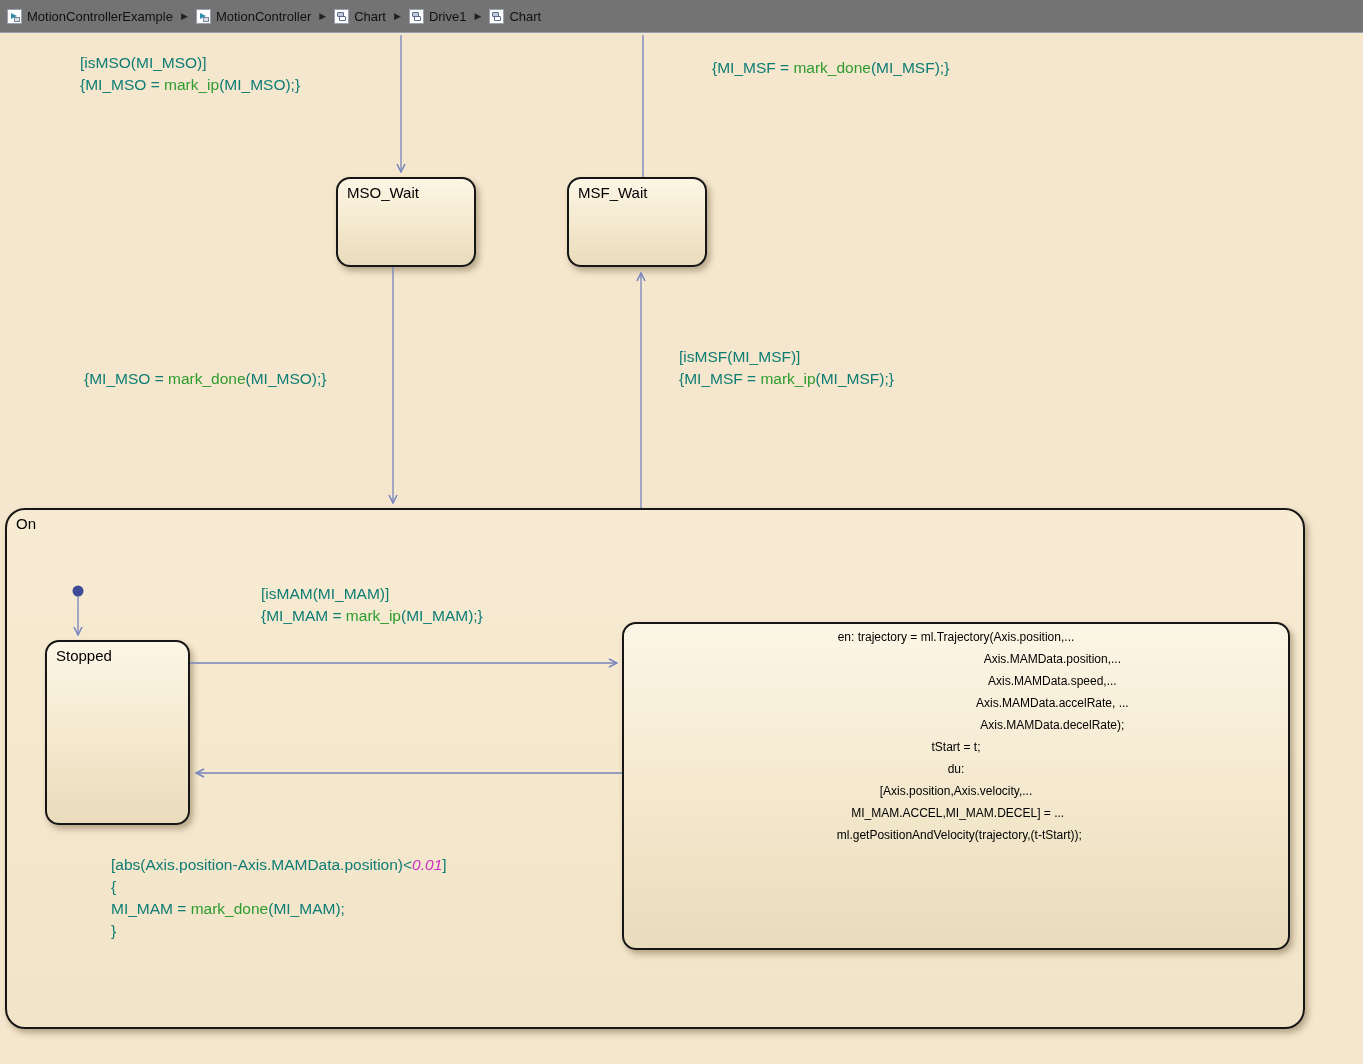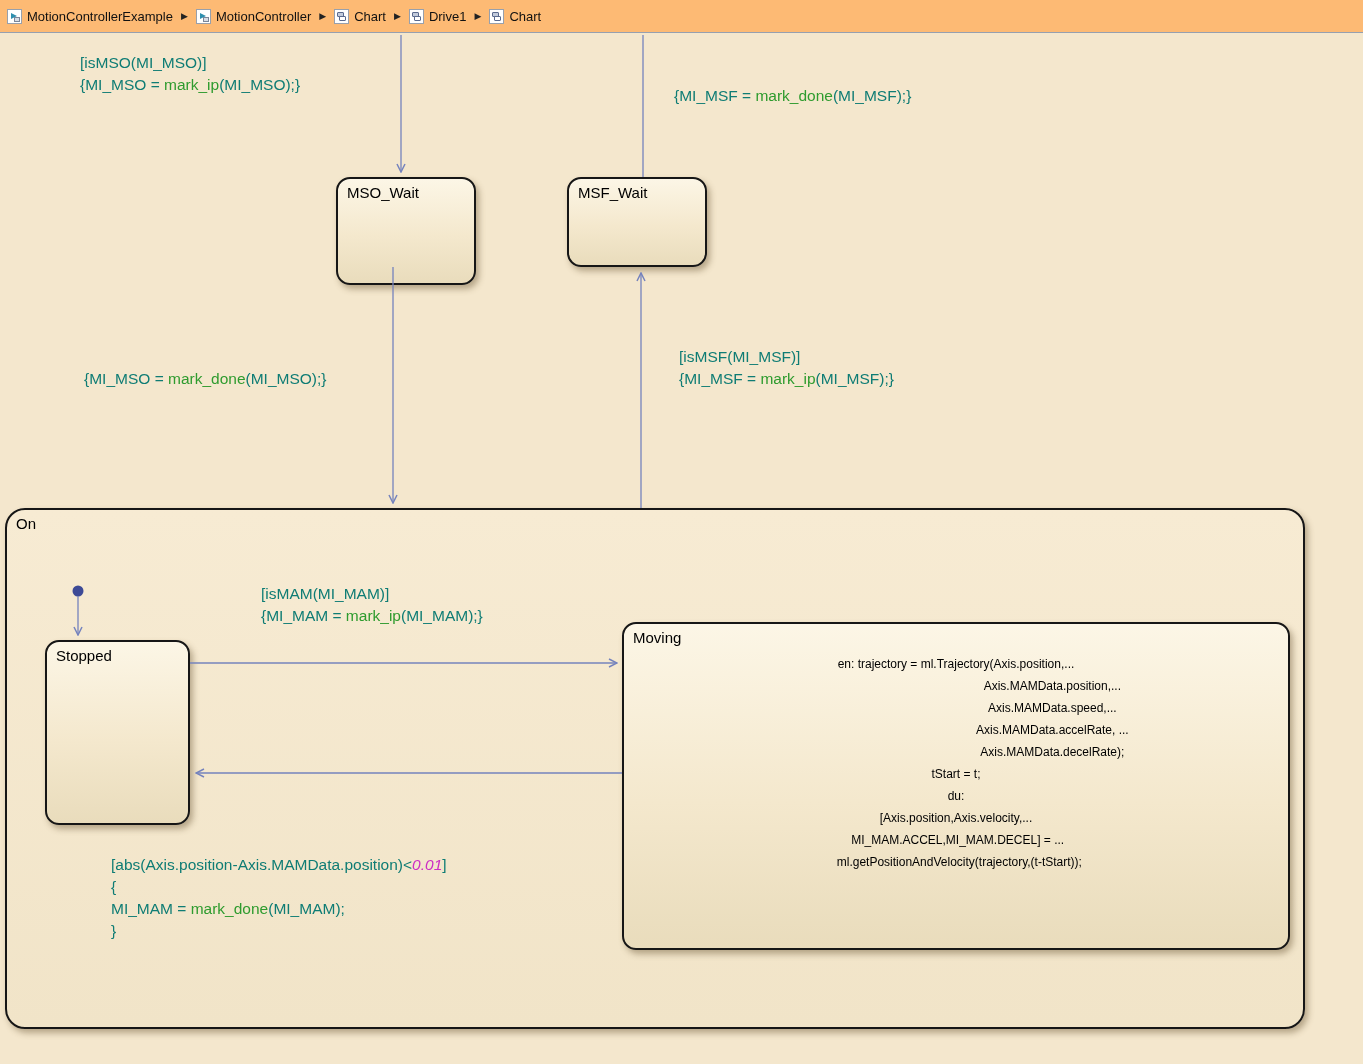--- a/index.html
+++ b/index.html
@@ -1,39 +1,39 @@
 <!DOCTYPE html>
 <html><head>
 <meta charset="utf-8">
 <style>
   html,body{margin:0;padding:0;background:#ffffff;font-family:"Liberation Sans",sans-serif;}
   #root{position:relative;width:1363px;height:1064px;overflow:hidden;background:#ffffff;}
 
   
-  .toolbar{position:absolute;left:0;top:0;width:100%;height:33px;background:#fdba74;
+  .toolbar{position:absolute;left:0;top:0;width:100%;height:33px;background:#737373;
     border-bottom:1px solid #96a0b0;display:flex;align-items:center;box-sizing:border-box;padding-left:7px;}
   .crumb{display:inline-flex;align-items:center;gap:5px;font-size:13px;color:#111;cursor:default;}
   .sep{font-size:9px;color:#222;margin:0 8px;line-height:1;}
   .ic{width:15px;height:15px;border:1px solid #98a0ac;background:#fff;display:inline-block;position:relative;box-sizing:border-box;}
   .ic-sl::before{content:"";position:absolute;left:3px;top:3px;width:0;height:0;
     border-left:6px solid #2f8fae;border-top:3.5px solid transparent;border-bottom:3.5px solid transparent;}
   .ic-sl::after{content:"";position:absolute;right:1px;bottom:1px;width:4px;height:3px;background:#d8dde6;border:1px solid #7b8699;}
   .ic-sf::before{content:"";position:absolute;left:2px;top:2px;width:5px;height:3px;background:#c2cbdc;border:1px solid #5a6a8e;border-radius:1px;}
   .ic-sf::after{content:"";position:absolute;right:2px;bottom:2px;width:5px;height:3px;background:#fff;border:1px solid #5a6a8e;border-radius:1px;}
 
   
   .canvas{position:absolute;left:0;top:33px;width:1363px;height:1031px;background:#f4e7cd;}
 
   .state{position:absolute;box-sizing:border-box;border:2px solid #161616;border-radius:14px;
     background:linear-gradient(180deg,#fcf6e6 0%,#f4e8cd 55%,#e9dcbc 100%);
     box-shadow:3px 4px 6px rgba(104,84,52,0.45);}
   .state .title{font-size:15px;color:#000;padding:5px 9px;white-space:nowrap;}
   #state-on{left:5px;top:475px;width:1300px;height:521px;border-radius:20px;border-width:2.5px;
     background:linear-gradient(180deg,#f7ebd3 0%,#f1e4c8 100%);}
-  #state-mso{left:336px;top:144px;width:140px;height:108px;}
+  #state-mso{left:336px;top:144px;width:140px;height:90px;}
   #state-msf{left:567px;top:144px;width:140px;height:90px;}
   #state-stopped{left:45px;top:607px;width:145px;height:185px;}
   #state-moving{left:622px;top:589px;width:668px;height:328px;}
   .state-body{font-size:12px;color:#000;line-height:22px;padding:2px 9px 0 9px;white-space:pre;text-align:center;}
 
   
   .tlabel{position:absolute;font-size:15.5px;line-height:22px;white-space:pre;cursor:default;}
   .c-teal{color:#0e7c74;}
   .c-green{color:#2e9b2e;}
   .c-magenta{color:#cc2fc4;font-style:italic;}
@@ -86,27 +86,26 @@
 
     <div class="state" id="state-stopped">
       <div class="title">Stopped</div>
     </div>
 
     <div class="state" id="state-msf">
       <div class="title">MSF_Wait</div>
     </div>
 
     <div class="state" id="state-moving">
-      <div class="title">Moving</div>
       <div class="state-body"><div>en: trajectory = ml.Trajectory(Axis.position,...</div><div>                                                          Axis.MAMData.position,...</div><div>                                                          Axis.MAMData.speed,...</div><div>                                                          Axis.MAMData.accelRate, ...</div><div>                                                          Axis.MAMData.decelRate);</div><div>tStart = t;</div><div>du:</div><div>[Axis.position,Axis.velocity,...</div><div> MI_MAM.ACCEL,MI_MAM.DECEL] = ...</div><div>  ml.getPositionAndVelocity(trajectory,(t-tStart));</div></div>
     </div>
 
     <div class="tlabel" style="left:80px;top:19px;"><div><span class="c-teal">[isMSO(MI_MSO)]</span></div><div><span class="c-teal">{MI_MSO = </span><span class="c-green">mark_ip</span><span class="c-teal">(MI_MSO);}</span></div></div>
 
-    <div class="tlabel" style="left:674px;top:24px;margin-top:28px;"><div><span class="c-teal">{MI_MSF = </span><span class="c-green">mark_done</span><span class="c-teal">(MI_MSF);}</span></div></div>
+    <div class="tlabel" style="left:712px;top:24px;"><div><span class="c-teal">{MI_MSF = </span><span class="c-green">mark_done</span><span class="c-teal">(MI_MSF);}</span></div></div>
 
     <div class="tlabel" style="left:84px;top:335px;"><div><span class="c-teal">{MI_MSO = </span><span class="c-green">mark_done</span><span class="c-teal">(MI_MSO);}</span></div></div>
 
     <div class="tlabel" style="left:679px;top:313px;"><div><span class="c-teal">[isMSF(MI_MSF)]</span></div><div><span class="c-teal">{MI_MSF = </span><span class="c-green">mark_ip</span><span class="c-teal">(MI_MSF);}</span></div></div>
 
     <div class="tlabel" style="left:261px;top:550px;"><div><span class="c-teal">[isMAM(MI_MAM)]</span></div><div><span class="c-teal">{MI_MAM = </span><span class="c-green">mark_ip</span><span class="c-teal">(MI_MAM);}</span></div></div>
 
     <div class="tlabel" style="left:111px;top:821px;"><div><span class="c-teal">[abs(Axis.position-Axis.MAMData.position)&lt;</span><span class="c-magenta">0.01</span><span class="c-teal">]</span></div><div><span class="c-teal">{</span></div><div><span class="c-teal">MI_MAM = </span><span class="c-green">mark_done</span><span class="c-teal">(MI_MAM);</span></div><div><span class="c-teal">}</span></div></div>
 
     <svg class="overlay" viewBox="0 0 1363 1031">

